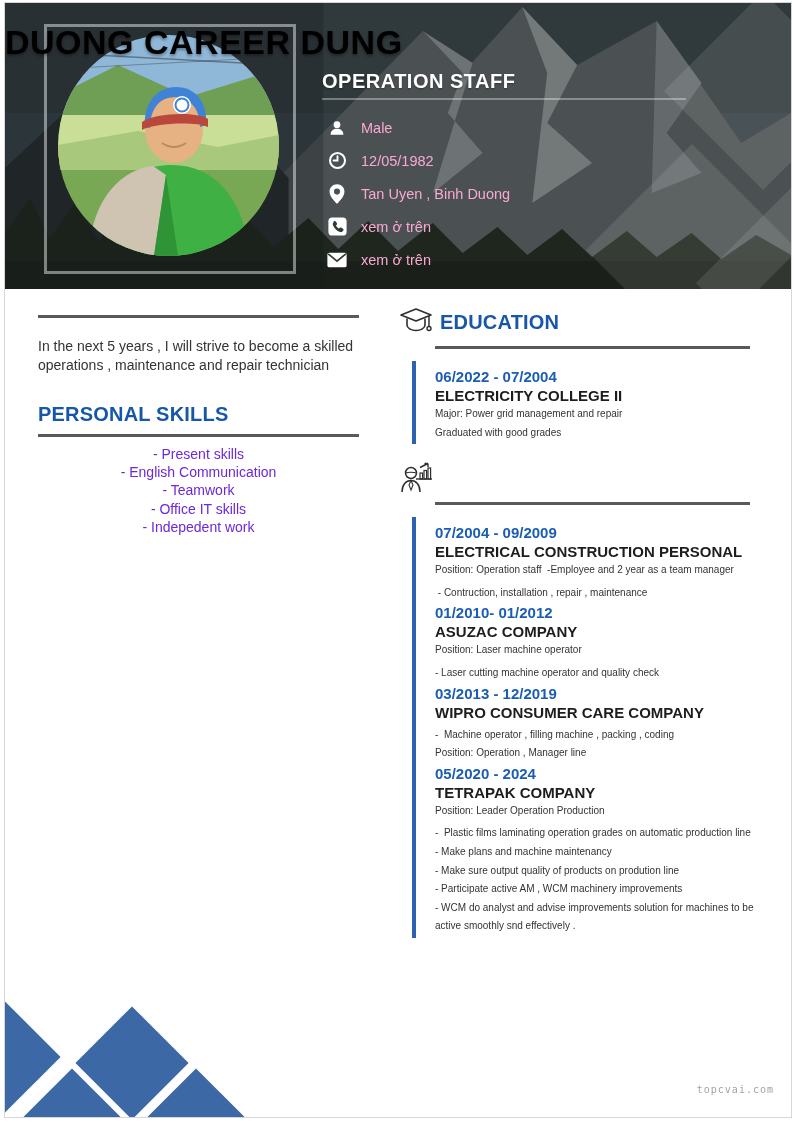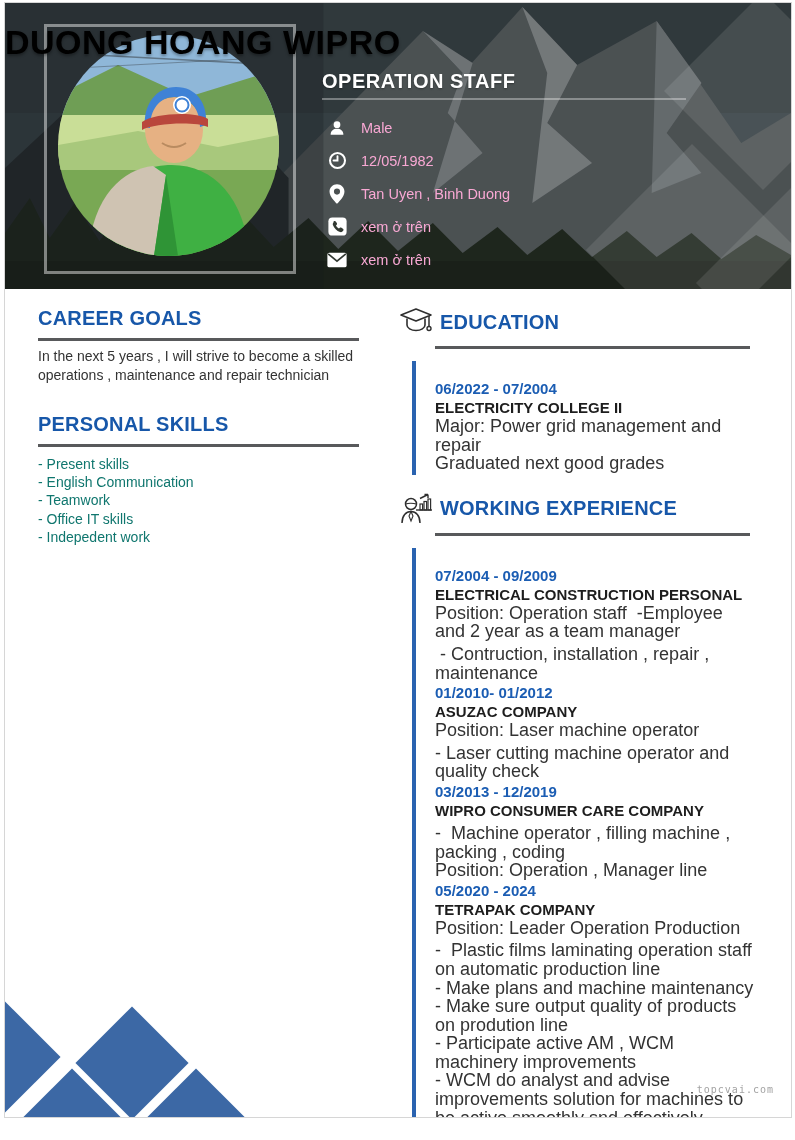--- a/index.html
+++ b/index.html
@@ -34,36 +34,36 @@
   .detail-row { display:flex; align-items:center; height:33px; }
   .detail-icon { width:20px; height:20px; margin-right:14px; display:flex; align-items:center; justify-content:center; }
   .detail-text { color:#f9a8d4; font-size:14.5px; }
 
   
   .col-left { position:absolute; left:33px; top:304px; width:321px; }
   .col-right { position:absolute; left:393px; top:302px; width:356px; }
 
   .heading { color:#1757a9; font-size:20px; font-weight:bold; letter-spacing:0.2px; }
   .rule { height:3px; background:#58595b; margin-top:8px; }
-  .para { margin-top:6px; font-size:14px; line-height:18.5px; color:#333333; white-space:pre-wrap; }
+  .para { margin-top:19px; font-size:14px; line-height:18.5px; color:#333333; white-space:pre-wrap; }
   .skill-list { margin-top:8px; }
-  .skill { font-size:14px; line-height:18.2px; color:#0f766e; }
+  .skill { font-size:14px; line-height:18.2px; color:#6d28d9;text-align:center; }
   .gap-lg { height:29px; }
   .gap-sec { height:17px; }
 
   .sec-head { display:flex; align-items:center; }
   .sec-icon { width:36px; height:34px; margin-right:6px; flex:0 0 auto; }
   .sec-rule { height:3px; background:#58595b; margin:7px 0 0 37px; width:315px; }
   .entries { margin-left:14px; border-left:4px solid #2a63b0; padding-left:19px; margin-top:12px;
              padding-top:2px; padding-bottom:2px; }
   .period { color:#1b5db3; font-size:15px; font-weight:bold; line-height:19px; }
   .company { color:#1d1d1d; font-size:15px; font-weight:bold; line-height:19px; }
-  .line { font-size:18px; line-height:18.6px; color:#333333; white-space:pre-wrap; }
+  .line { font-size:10px; line-height:18.6px; color:#333333; white-space:pre-wrap; }
   .bullet-gap { margin-top:4px; }
-  .entry { margin-top:16px; }
+  .entry { margin-top:4px; }
   .entry + .entry { margin-top:1px; }
 
   
   .ft-diamond { position:absolute; background:#3c68a5; transform:rotate(45deg); }
   .fd1 { width:80px; height:80px; left:-41px; top:1014px; }
   .fd2 { width:80px; height:80px; left:87px;  top:1020px; }
   .fd3 { width:80px; height:80px; left:27px;  top:1082px; }
   .fd4 { width:80px; height:80px; left:151px; top:1082px; }
 
   .watermark { position:absolute; right:17px; bottom:22px; font-family:"DejaVu Sans Mono",monospace;
@@ -115,21 +115,21 @@
           <path d="M96,221 L108,140 L120,221 Z" fill="#2f9436"></path>
           <ellipse cx="116" cy="95" rx="29" ry="33" fill="#e6b183"></ellipse>
           <path d="M87,92 C85,70 98,52 118,52 C138,52 150,68 148,90 L142,92 C142,74 132,62 117,62 C101,62 92,75 92,93 Z" fill="#3f82d6"></path>
           <path d="M84,95 C95,88 138,86 150,92 L150,84 C138,76 96,78 84,87 Z" fill="#b9473c"></path>
           <circle cx="124" cy="70" r="9" fill="#ffffff"></circle>
           <circle cx="124" cy="70" r="6.5" fill="none" stroke="#3f82d6" stroke-width="2"></circle>
           <path d="M104,108 q12,8 24,0" stroke="#b98b60" stroke-width="2" fill="none"></path>
         </svg>
       </div>
 
-      <div class="name">DUONG HOANG WIPRO</div>
+      <div class="name">DUONG CAREER DUNG</div>
       <div class="hdr-text" style="height:286px;">
         <div class="job-title">OPERATION STAFF</div>
       </div>
       <div class="hdr-rule"></div>
 
       <div class="details">
         <div class="detail-row">
           <span class="detail-icon">
             <svg width="18" height="18" viewBox="0 0 24 24">
                 <circle cx="12" cy="7.5" r="4.5" fill="#ffffff"></circle>
@@ -170,21 +170,20 @@
                 <rect x="0.5" y="0.5" width="25" height="19" rx="2.5" fill="#ffffff"></rect>
                 <path d="M1.5,2 L13,11.5 L24.5,2" fill="none" stroke="#333a33" stroke-width="2.2"></path>
               </svg>
           </span>
           <span class="detail-text">xem ở trên</span>
         </div>
       </div>
     </div>
 
     <div class="col-left">
-      <div class="heading">CAREER GOALS</div>
       <div class="rule"></div>
       <div class="para">In the next 5 years , I will strive to become a skilled operations , maintenance and repair technician</div>
 
       <div class="gap-lg"></div>
       <div class="heading">PERSONAL SKILLS</div>
       <div class="rule"></div>
       <div class="skill-list">
         <div class="skill">- Present skills</div>
         <div class="skill">- English Communication</div>
         <div class="skill">- Teamwork</div>
@@ -206,41 +205,40 @@
         </span>
         <span class="heading">EDUCATION</span>
       </div>
       <div class="sec-rule"></div>
 
       <div class="entries">
         <div class="entry">
           <div class="period">06/2022 - 07/2004</div>
           <div class="company">ELECTRICITY COLLEGE II</div>
           <div class="line">Major: Power grid management and repair</div>
-          <div class="line">Graduated next good grades</div>
+          <div class="line">Graduated with good grades</div>
         </div>
       </div>
 
       <div class="gap-sec"></div>
 
       <div class="sec-head">
         <span class="sec-icon">
           <svg width="36" height="34" viewBox="0 0 36 34">
               <circle cx="13" cy="12" r="5.5" fill="none" stroke="#2f2f2f" stroke-width="1.5"></circle>
               <path d="M8,12 c1.5,-1 8,-1 10,0" fill="none" stroke="#2f2f2f" stroke-width="1.2"></path>
               <path d="M4,31 C4,23.5 8,19.5 13,19.5 C18,19.5 22,23.5 22,31" fill="none" stroke="#2f2f2f" stroke-width="1.5"></path>
               <path d="M13,19.5 L11,24 L13,29 L15,24 Z" fill="none" stroke="#2f2f2f" stroke-width="1.1"></path>
               <rect x="22" y="12" width="2.6" height="6" fill="none" stroke="#2f2f2f" stroke-width="1.2"></rect>
               <rect x="26" y="9.5" width="2.6" height="8.5" fill="none" stroke="#2f2f2f" stroke-width="1.2"></rect>
               <rect x="30" y="7" width="2.6" height="11" fill="none" stroke="#2f2f2f" stroke-width="1.2"></rect>
               <path d="M22,6.5 L30,2.5 M30,2.5 L30,6 M30,2.5 L26.5,2.5" fill="none" stroke="#2f2f2f" stroke-width="1.4"></path>
               <path d="M18,18 L34,18" stroke="#2f2f2f" stroke-width="1.4"></path>
             </svg>
         </span>
-        <span class="heading">WORKING EXPERIENCE</span>
       </div>
       <div class="sec-rule"></div>
 
       <div class="entries">
         <div class="entry">
           <div class="period">07/2004 - 09/2009</div>
           <div class="company">ELECTRICAL CONSTRUCTION PERSONAL</div>
           <div class="line">Position: Operation staff  -Employee and 2 year as a team manager</div>
           <div class="line bullet-gap"> - Contruction, installation , repair , maintenance</div>
         </div>
@@ -253,21 +251,21 @@
         <div class="entry">
           <div class="period">03/2013 - 12/2019</div>
           <div class="company">WIPRO CONSUMER CARE COMPANY</div>
           <div class="line bullet-gap">-  Machine operator , filling machine , packing , coding</div>
           <div class="line">Position: Operation , Manager line</div>
         </div>
         <div class="entry">
           <div class="period">05/2020 - 2024</div>
           <div class="company">TETRAPAK  COMPANY</div>
           <div class="line">Position: Leader Operation Production</div>
-          <div class="line bullet-gap">-  Plastic films laminating operation staff on automatic production line</div>
+          <div class="line bullet-gap">-  Plastic films laminating operation grades on automatic production line</div>
           <div class="line">- Make plans and machine maintenancy</div>
           <div class="line">- Make sure output quality of products on prodution line</div>
           <div class="line">- Participate active AM , WCM machinery improvements</div>
           <div class="line">- WCM do analyst and advise improvements solution for machines to be active smoothly snd effectively .</div>
         </div>
       </div>
     </div>
 
     <div class="ft-diamond fd1"></div>
     <div class="ft-diamond fd2"></div>

